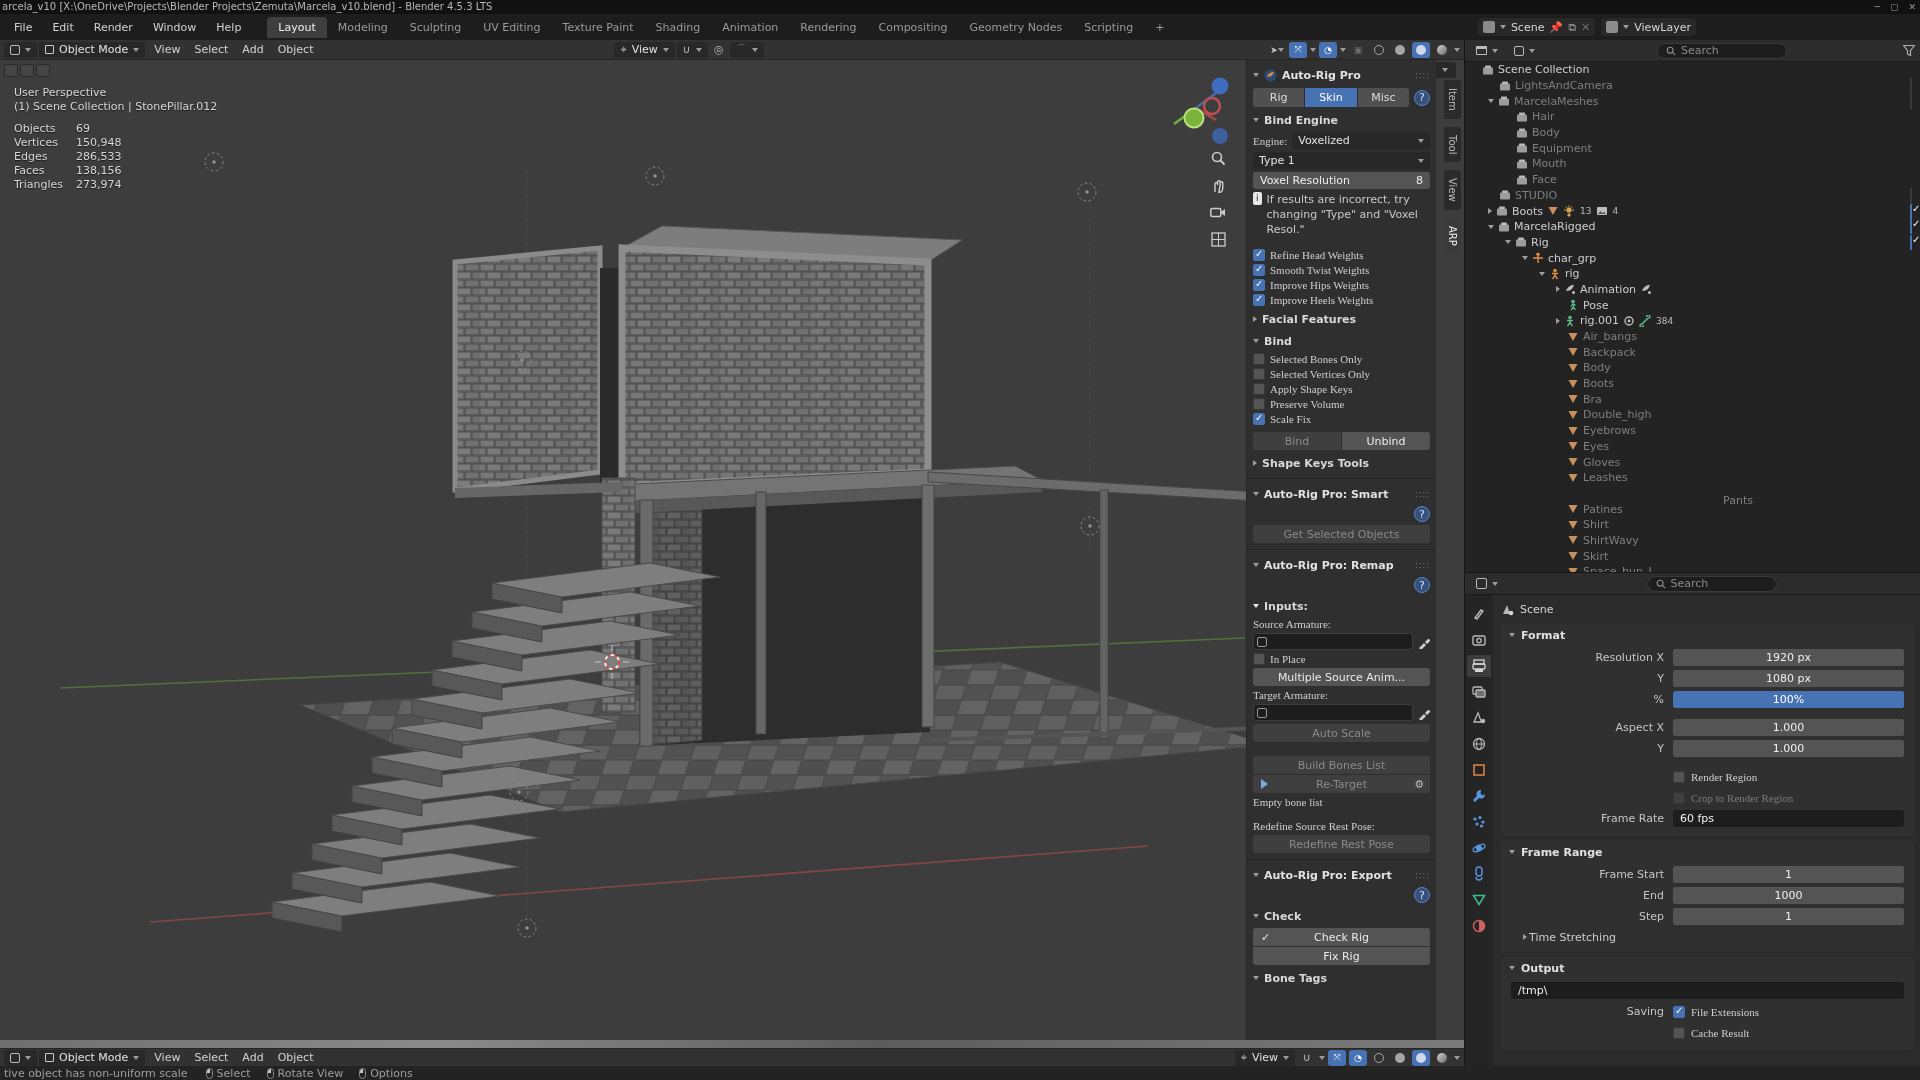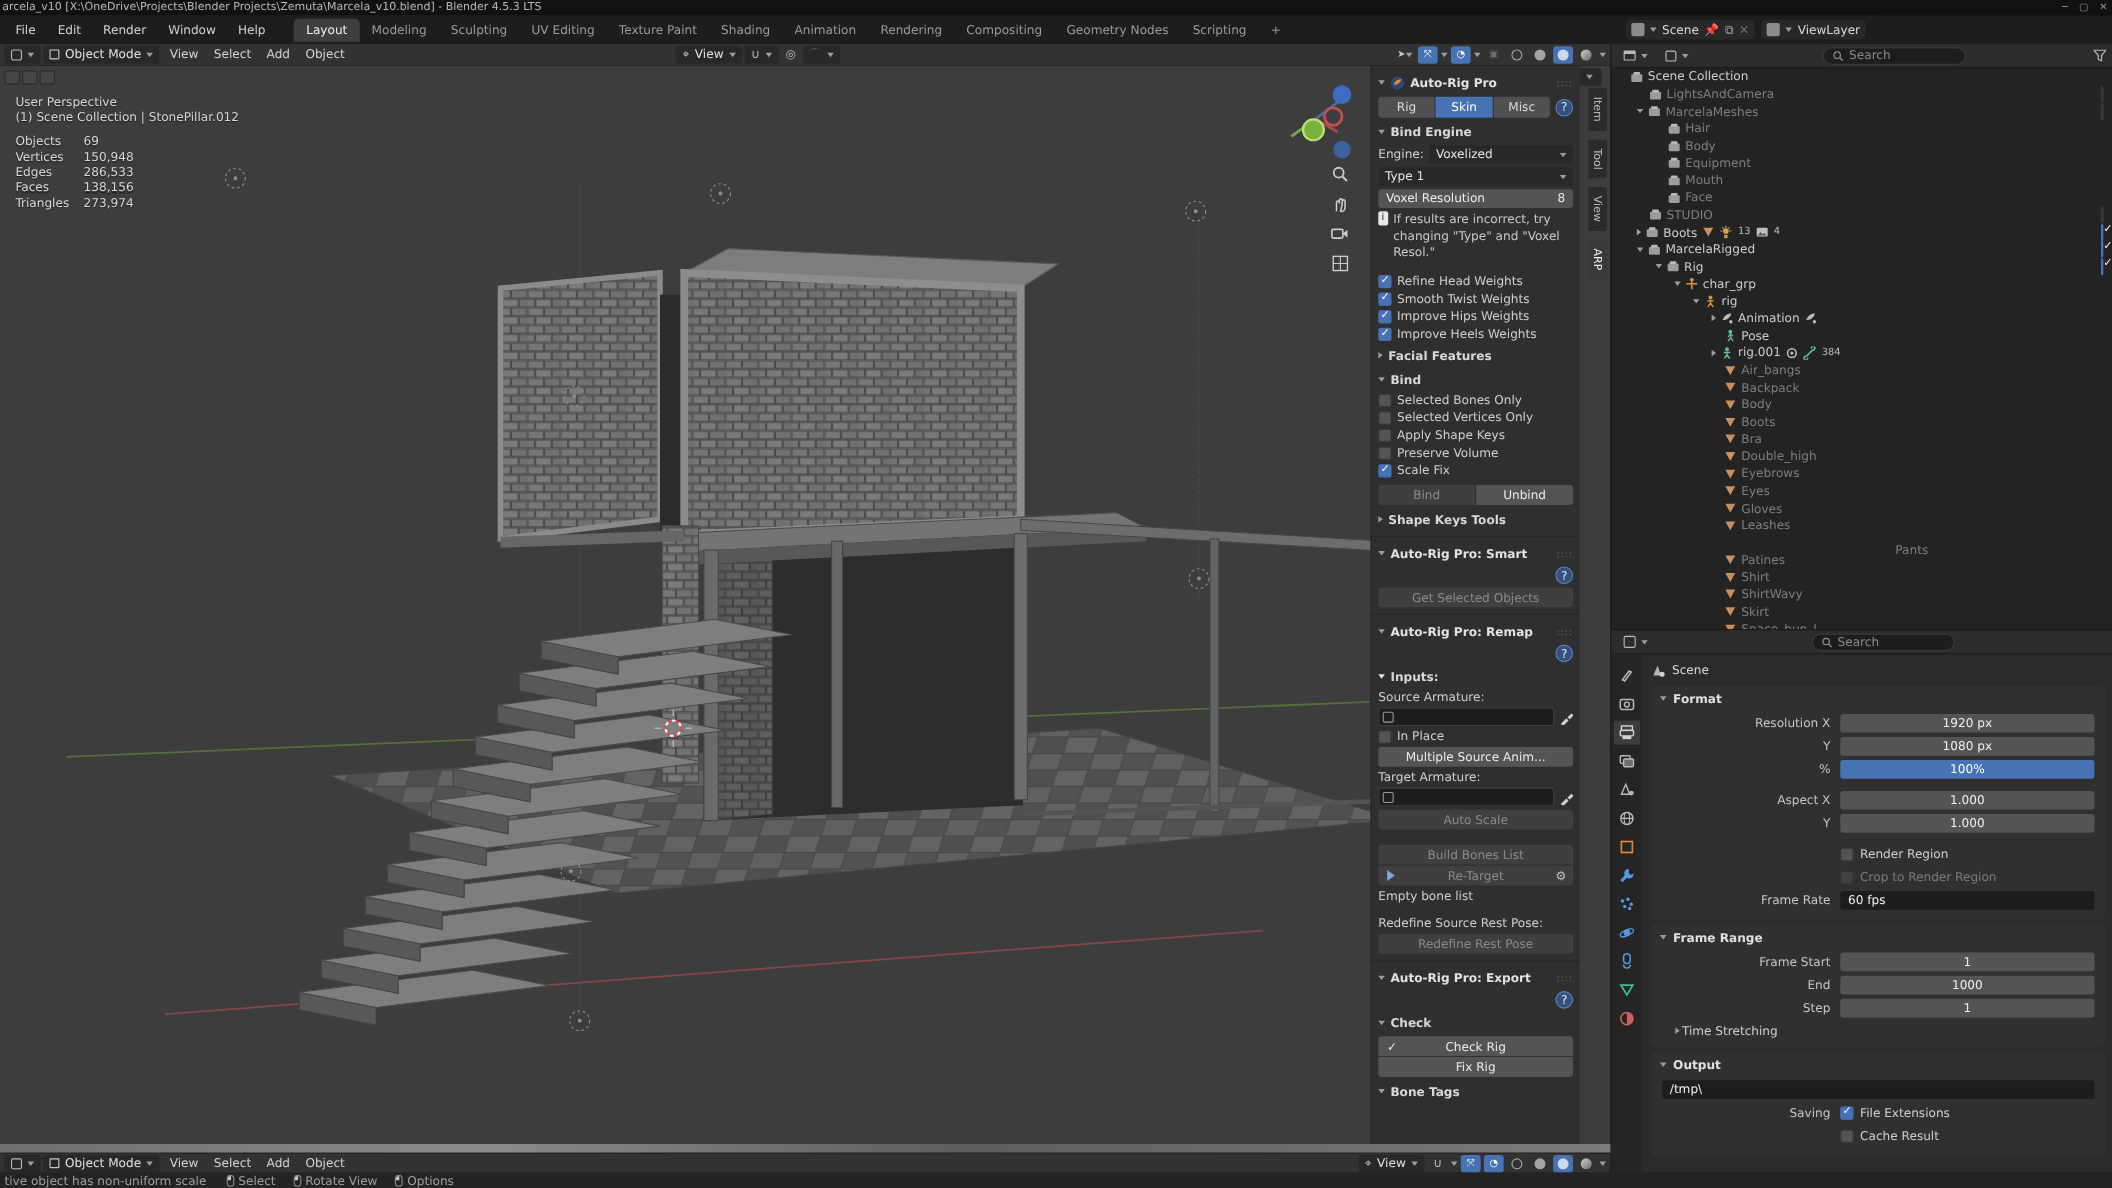--- a/index.html
+++ b/index.html
@@ -62,21 +62,21 @@
   .qmark { width:16px; height:16px; border-radius:50%; background:#35507a; border:1px solid #5b84c4; color:#cfe0ff; display:flex; align-items:center; justify-content:center; margin-left:4px; flex:none; }
   .sec { display:flex; align-items:center; gap:5px; color:#d8d8d8; height:18px; margin-top:4px; }
   .row { display:flex; align-items:center; gap:5px; margin:3px 0; }
   .dd { flex:1; background:#282828; border-radius:3px; height:17px; display:flex; align-items:center; padding:0 6px; color:#e3e3e3; }
   .dd .chevD { margin-left:auto; }
   .numfield { flex:1; background:#545454; border-radius:3px; height:17px; display:flex; align-items:center; padding:0 7px; color:#ececec; }
   .numfield .val { margin-left:auto; }
   .cb { width:12px; height:12px; border-radius:2px; background:#545454; border:1px solid #3a3a3a; flex:none; position:relative; }
   .cb.checked { background:#4772b3; border-color:#4772b3; }
   .cb.checked:after { content:"✓"; position:absolute; left:1px; top:-2px; color:#fff; font-size:10px; }
-  .cbl { color:#cfcfcf; }
+  .cbl { color:#cfcfcf;font-family:Liberation Serif, serif; }
   .btn { background:#545454; border-radius:3px; height:18px; display:flex; align-items:center; justify-content:center; color:#eaeaea; }
   .btn.disabled { background:#3f3f3f; color:#8a8a8a; }
   .split { display:flex; gap:1px; }
   .split .btn { flex:1; border-radius:0; }
   .split .btn:first-child { border-radius:3px 0 0 3px; }
   .split .btn:last-child { border-radius:0 3px 3px 0; }
   .objfield { flex:1; background:#1d1d1d; border:1px solid #3d3d3d; border-radius:3px; height:17px; display:flex; align-items:center; padding:0 3px; gap:4px; }
   .divider { height:1px; background:#262626; margin:6px -6px; }
   .infotxt { color:#c9c9c9; line-height:15px; }
   

